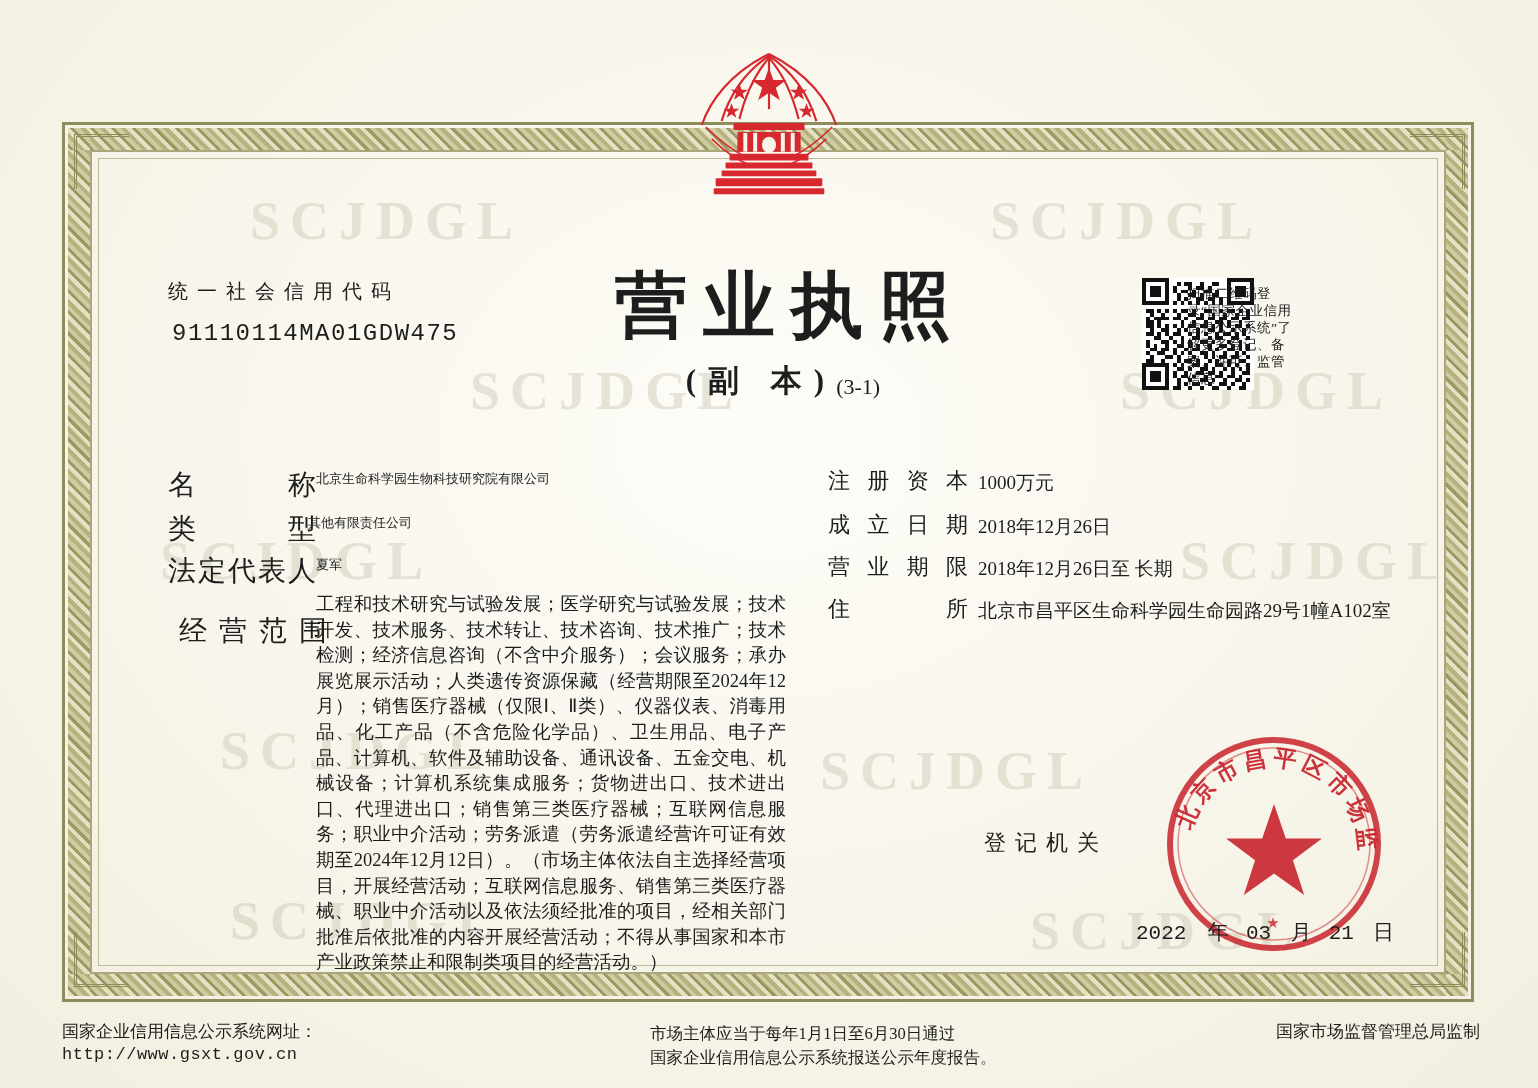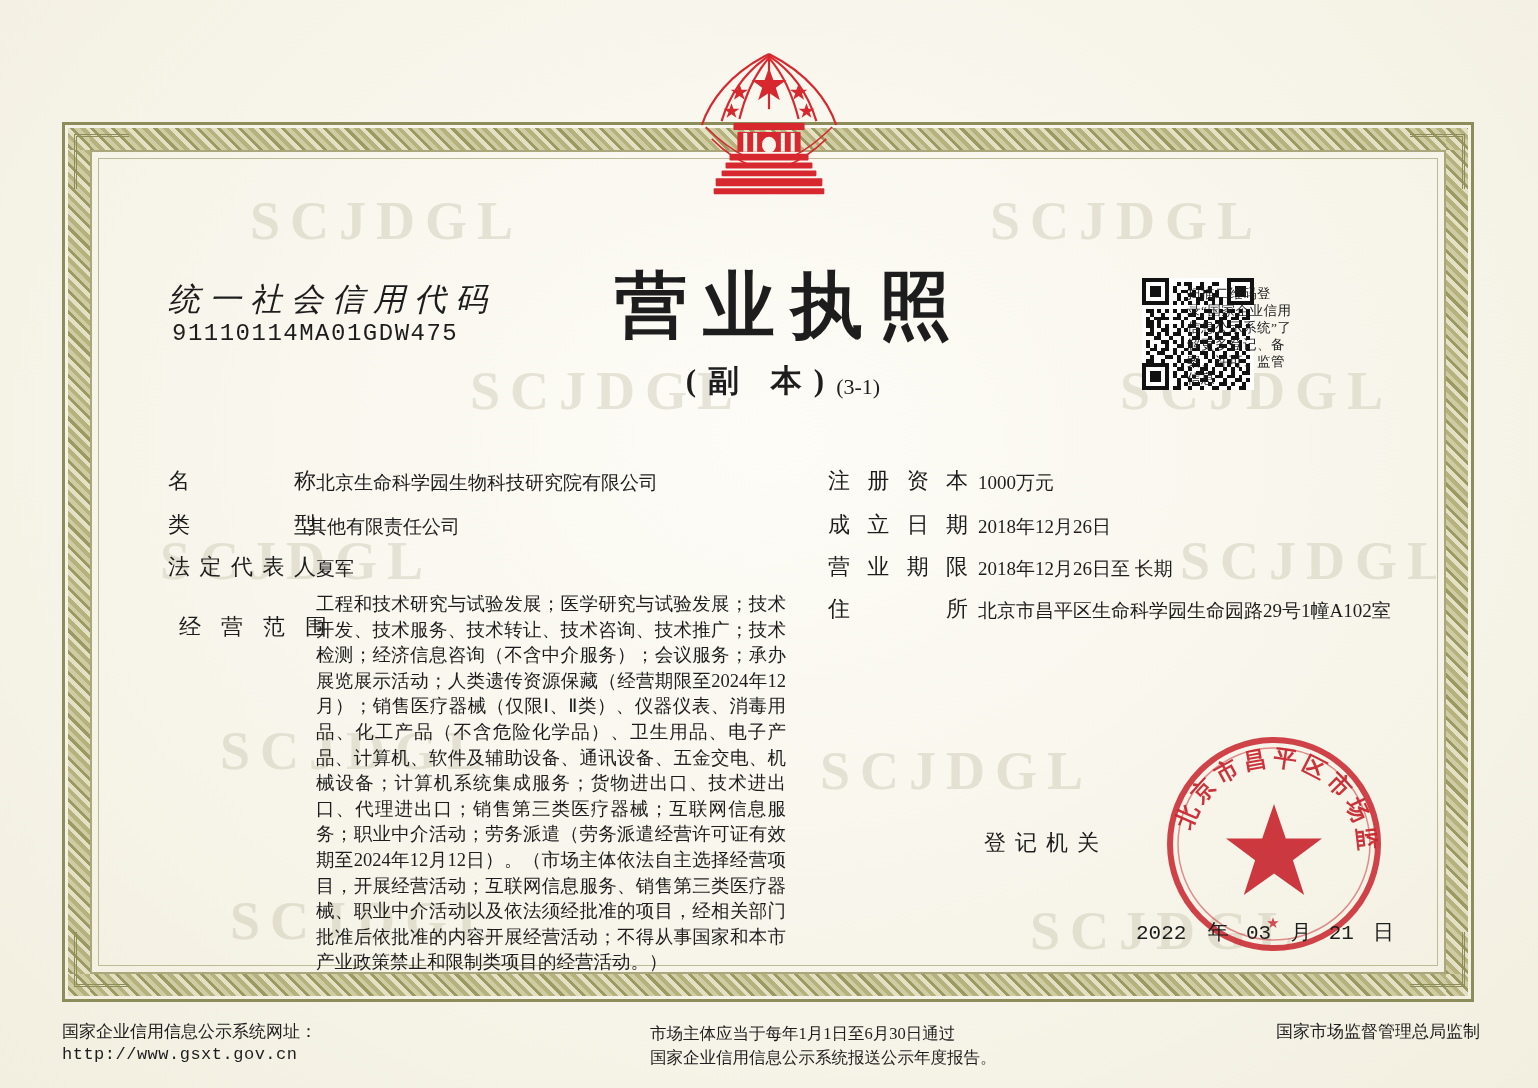--- a/index.html
+++ b/index.html
@@ -121,24 +121,23 @@
   }
   .subtitle-num {
     font-size: 22px;
     color: #1d1d1d;
     vertical-align: -3px;
   }
 
   .credit-label {
     position: absolute;
     left: 168px; top: 278px;
-    font-size: 32px;
+    font-size: 20px;
     letter-spacing: 9px;
     color: #1d1d1d;
-    font-style: italic;
   }
   .credit-code {
     position: absolute;
     left: 172px; top: 320px;
     font-size: 24px;
     letter-spacing: 1.5px;
     font-family: "Liberation Mono", monospace;
     color: #1d1d1d;
   }
 
@@ -155,27 +154,27 @@
     width: 110px;
     font-size: 13.5px;
     line-height: 17px;
     color: #1d1d1d;
     letter-spacing: 0.5px;
   }
 
   
   .field-label {
     position: absolute;
-    font-size: 22px;
+    font-size: 28px;
     color: #1d1d1d;
     white-space: nowrap;
   }
   .field-value {
     position: absolute;
-    font-size: 19px;
+    font-size: 13px;
     color: #1d1d1d;
     white-space: nowrap;
   }
   .spread-2 { 
     display: inline-block;
     width: 148px;
     text-align: justify;
     text-align-last: justify;
   }
   .spread-4 {

